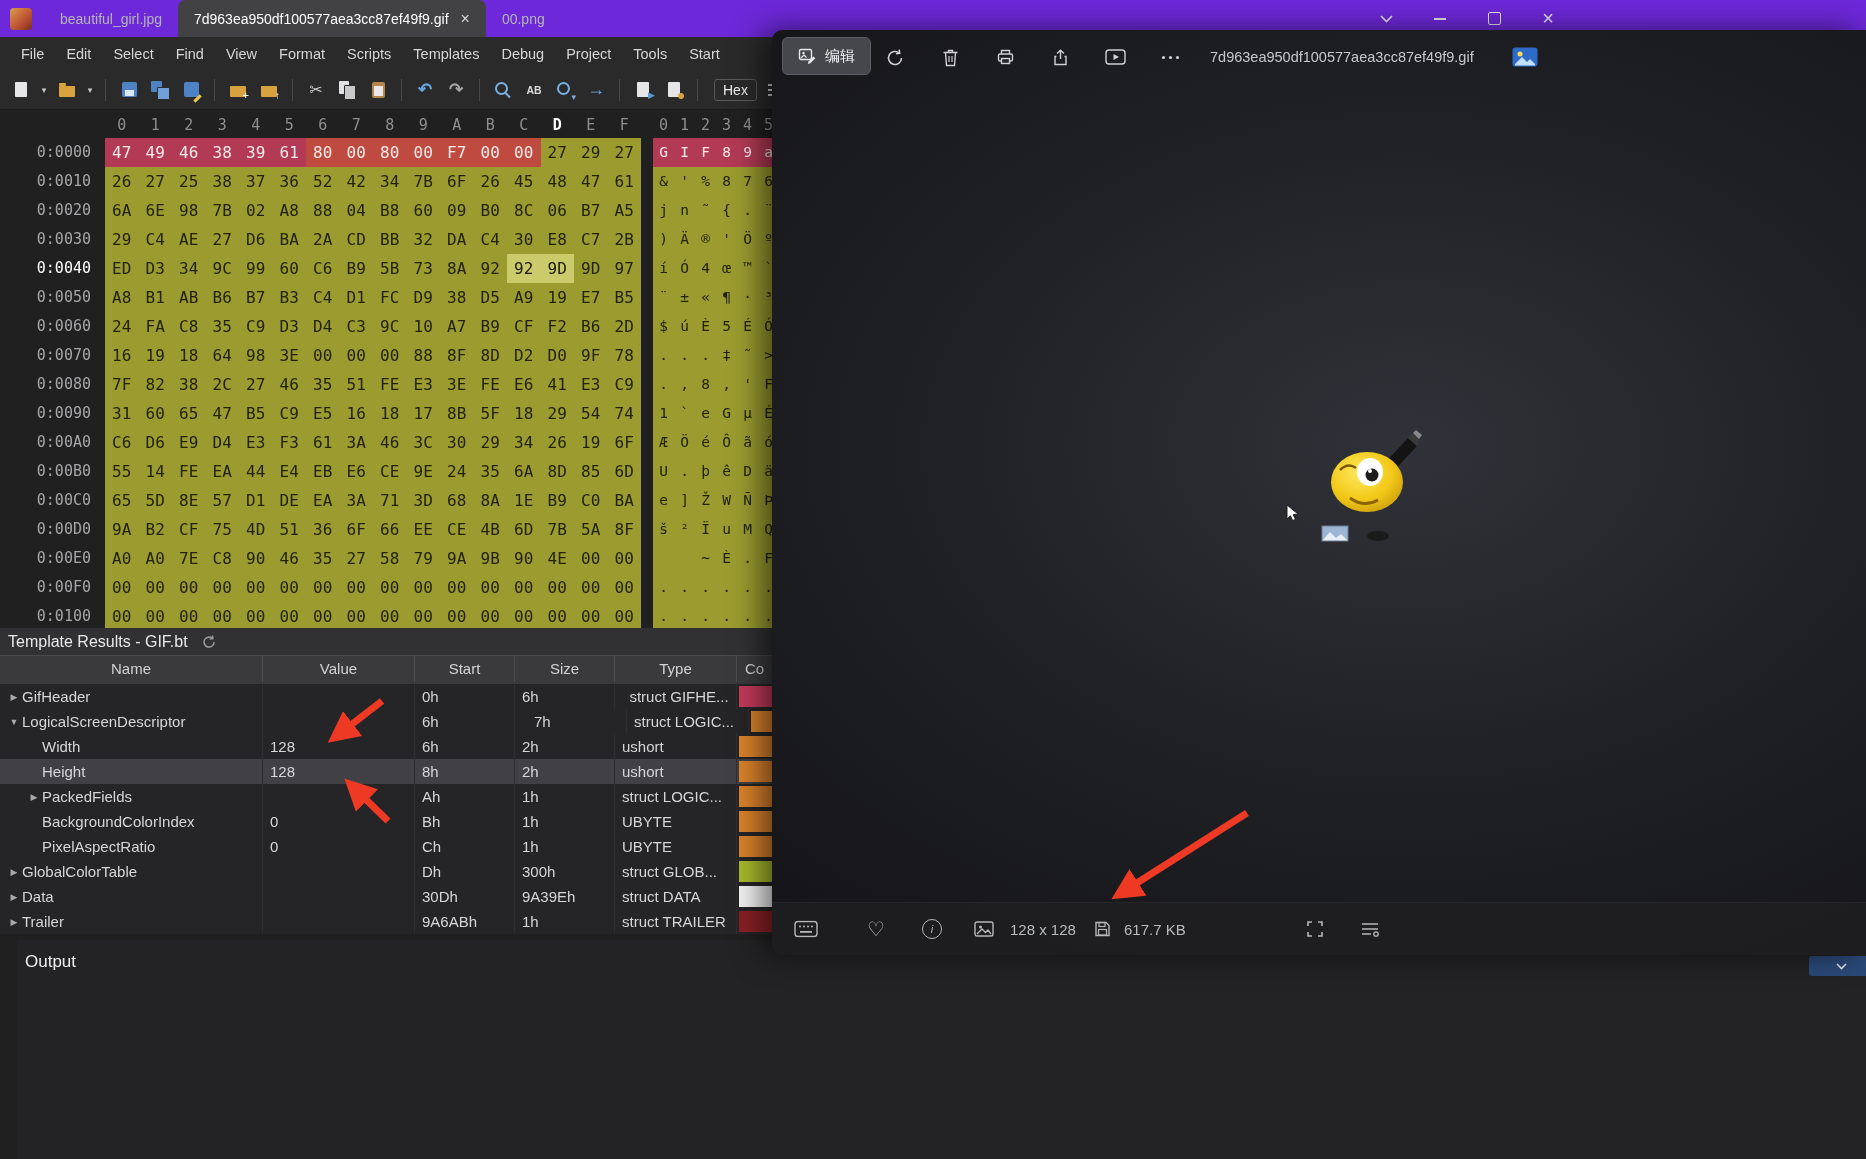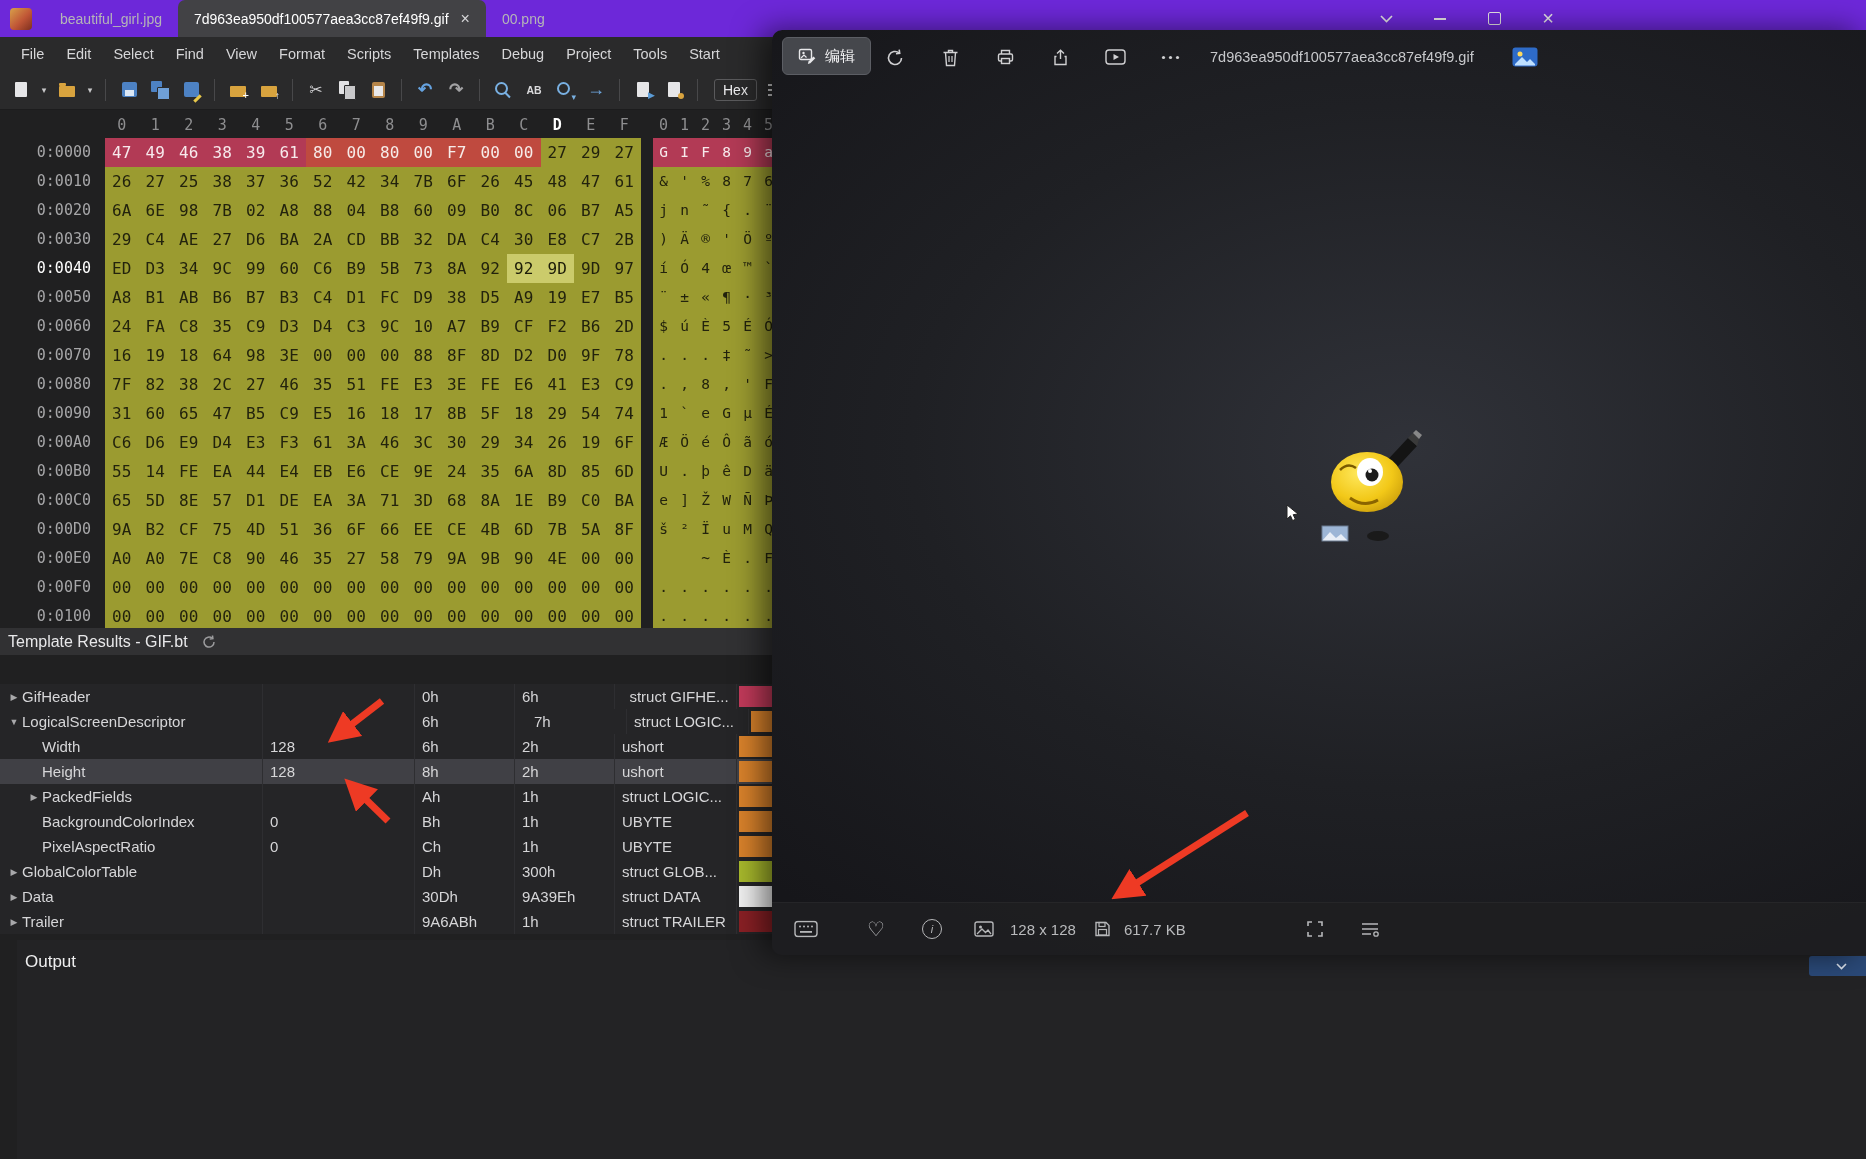--- a/index.html
+++ b/index.html
@@ -686,20 +686,28 @@
 
   <div class="tmpl-titlebar">
     <span>Template Results - GIF.bt</span>
     <span class="tmpl-refresh">
       <svg width="14" height="14" viewBox="0 0 14 14">
           <path d="M12 7a5 5 0 1 1-1.7-3.7" fill="none" stroke="#9c9c9e" stroke-width="1.5"></path>
           <path d="M10.5 0.5l.4 3.2-3.2.4" fill="none" stroke="#9c9c9e" stroke-width="1.5"></path>
         </svg>
     </span>
   </div>
+  <div class="tmpl-header">
+      <div class="th-cell" style="width: 263px;">Name</div>
+      <div class="th-cell" style="width: 152px;">Value</div>
+      <div class="th-cell" style="width: 100px;">Start</div>
+      <div class="th-cell" style="width: 100px;">Size</div>
+      <div class="th-cell" style="width: 122px;">Type</div>
+      <div class="th-cell last" style="width: 168px;">Co</div>
+    </div>
   <div class="tmpl-rows">
       <div class="tr-row">
         <div class="tr-cell name" style="width: 263px;">
           <span class="tr-ind" style="width: 6px;"></span>
           <span class="tr-arrow">▶</span>
           <span class="tr-name">GifHeader</span>
         </div>
         <div class="tr-cell" style="width: 152px;">
           <span></span>
         </div>

